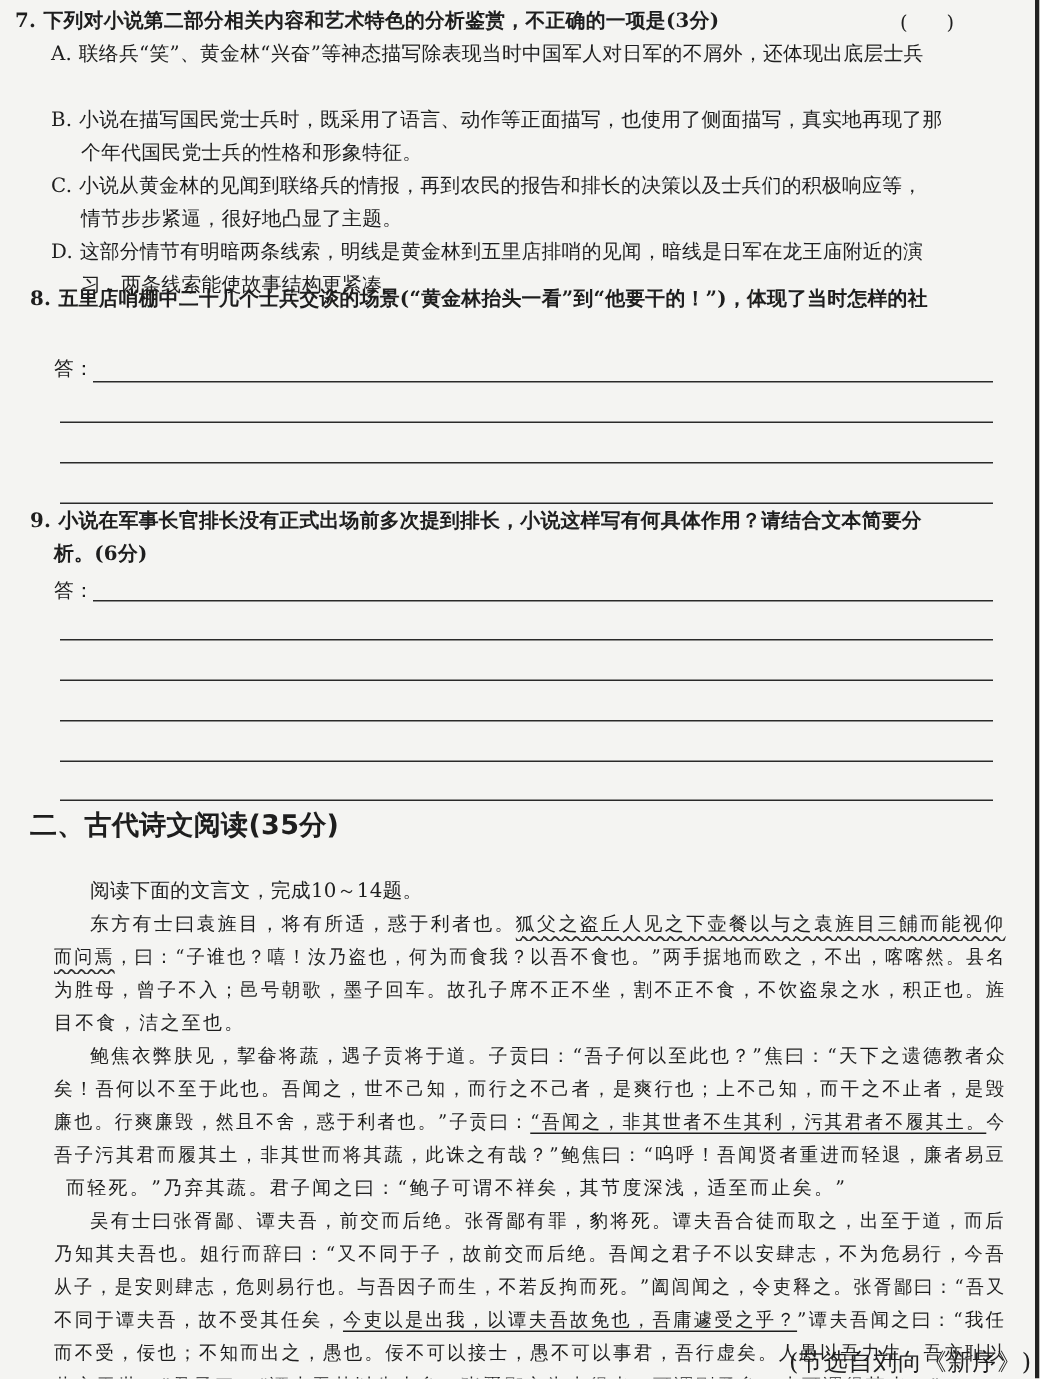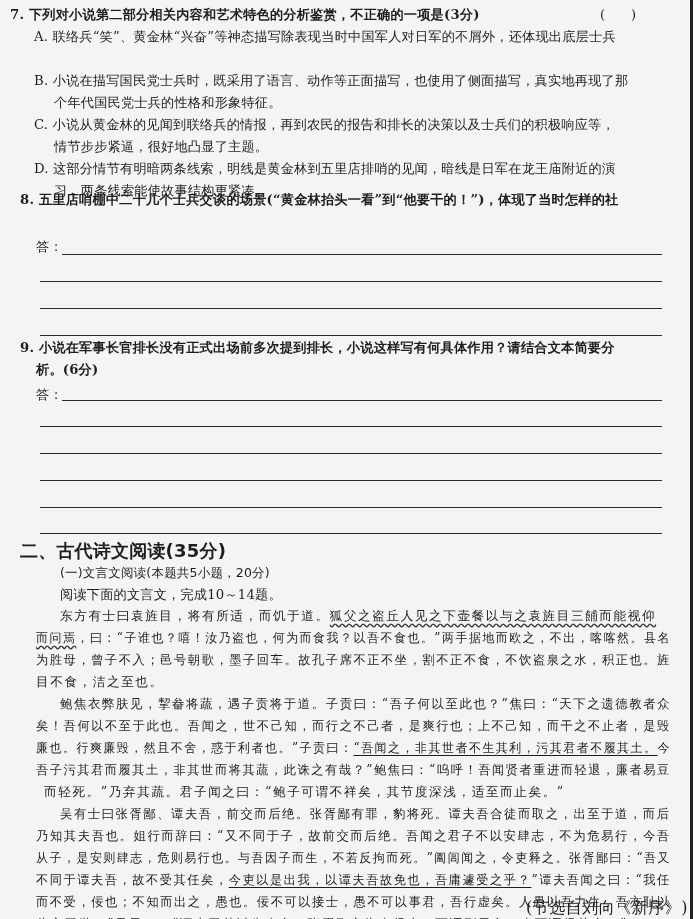--- a/index.html
+++ b/index.html
@@ -50,26 +50,25 @@
   <div class="line q" style="left:36px;top:360px;">析。(6分)</div>
   <div class="line" style="left:36px;top:385px;">答：</div>
   <div class="ans-rule" style="left:62px;top:400px;width:600px;"></div>
   <div class="ans-rule" style="left:40px;top:426px;width:622px;"></div>
   <div class="ans-rule" style="left:40px;top:453px;width:622px;"></div>
   <div class="ans-rule" style="left:40px;top:480px;width:622px;"></div>
   <div class="ans-rule" style="left:40px;top:507px;width:622px;"></div>
   <div class="ans-rule" style="left:40px;top:533px;width:622px;"></div>
 
   <div class="line sans" style="left:20px;top:541px;font-size:18px;">二、古代诗文阅读(35分)</div>
-  <div class="line sans" style="left:60px;top:563px;font-size:12.5px;font-weight:normal;">(一)文言文阅读(本题共5小题，20分)</div>
   <div class="line" style="left:60px;top:585px;">阅读下面的文言文，完成10～14题。</div>
 
   <div class="ancient">
     <div class="line" style="left:60px;top:606px;">
-      <span>东方有士曰袁旌目，将有所适，而饥于道。</span><span class="wavy">狐父之盗丘人见之下壶餐以与之袁旌目三餔而能视仰</span>
+      <span>东方有士曰袁旌目，将有所适，惑于利者也。</span><span class="wavy">狐父之盗丘人见之下壶餐以与之袁旌目三餔而能视仰</span>
     </div>
     <div class="line" style="left: 36px; top: 628px; transform-origin: left top; transform: scaleX(0.949178);">
       <span class="wavy">而问焉</span><span>，曰：“子谁也？嘻！汝乃盗也，何为而食我？以吾不食也。”两手据地而欧之，不出，喀喀然。县名</span>
     </div>
     <div class="line" style="left: 36px; top: 650px; transform-origin: left top; transform: scaleX(0.972435);">为胜母，曾子不入；邑号朝歌，墨子回车。故孔子席不正不坐，割不正不食，不饮盗泉之水，积正也。旌</div>
     <div class="line" style="left:36px;top:672px;">目不食，洁之至也。</div>
 
     <div class="line" style="left: 60px; top: 694px; transform-origin: left top; transform: scaleX(0.985484);">鲍焦衣弊肤见，挈畚将蔬，遇子贡将于道。子贡曰：“吾子何以至此也？”焦曰：“天下之遗德教者众</div>
     <div class="line" style="left: 36px; top: 716px; transform-origin: left top; transform: scaleX(0.972435);">矣！吾何以不至于此也。吾闻之，世不己知，而行之不己者，是爽行也；上不己知，而干之不止者，是毁</div>
     <div class="line" style="left: 36px; top: 738px; transform-origin: left top; transform: scaleX(0.949178);">

